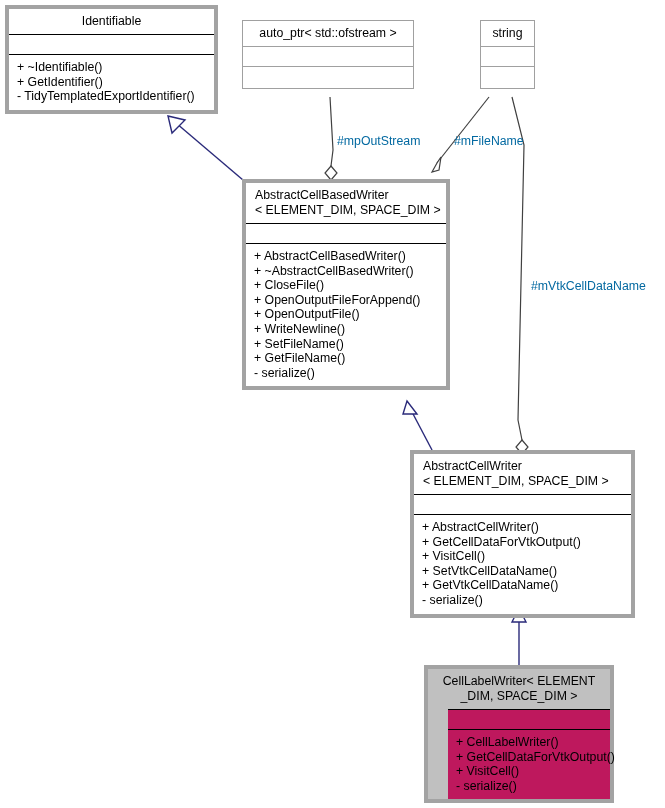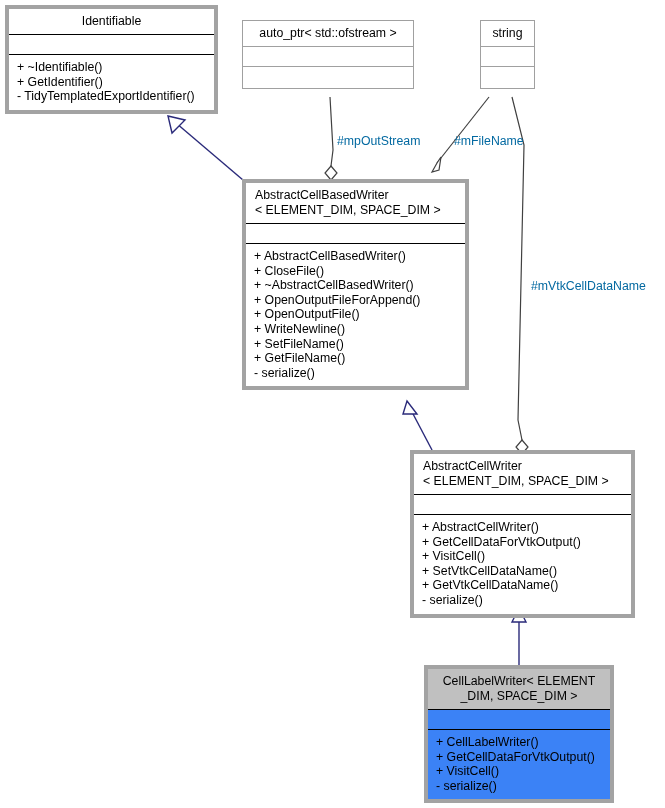--- a/index.html
+++ b/index.html
@@ -33,21 +33,22 @@
     z-index: 5;
   }
   .uml-class.gray-border {
     border: 1px solid #a0a0a0;
   }
   .uml-class.filled {
     background: #c0c0c0;
   }
   .uml-class.filled .sec-attrs,
   .uml-class.filled .sec-ops {
-    background: #3b82f6;
+    background: #be185d;
+    margin-left: 20px;
   }
   .sec-title {
     text-align: center;
     font-size: 12.3px;
     color: #000000;
     line-height: 15px;
     padding: 5px 4px 5px 4px;
     white-space: pre-line;
   }
   .sec-attrs {
@@ -131,28 +132,28 @@
     <div class="sec-attrs"></div>
     <div class="sec-ops" style="height:21px; padding:0;"></div>
   </div>
 
   <div class="uml-class gray-border" style="left:480px; top:20px; width:55px;">
     <div class="sec-title">string</div>
     <div class="sec-attrs"></div>
     <div class="sec-ops" style="height:21px; padding:0;"></div>
   </div>
 
-  <div class="uml-class" style="left:242px; top:179px; width:227px;">
+  <div class="uml-class" style="left:242px; top:179px; width:208px;">
     <div class="sec-title" style="text-align:left; padding-left:9px;">AbstractCellBasedWriter
 &lt; ELEMENT_DIM, SPACE_DIM &gt;</div>
     <div class="sec-attrs"></div>
     <div class="sec-ops">
       <div class="op-line">+ AbstractCellBasedWriter()</div>
+      <div class="op-line">+ ~AbstractCellBasedWriter()</div>
       <div class="op-line">+ CloseFile()</div>
-      <div class="op-line">+ ~AbstractCellBasedWriter()</div>
       <div class="op-line">+ OpenOutputFileForAppend()</div>
       <div class="op-line">+ OpenOutputFile()</div>
       <div class="op-line">+ WriteNewline()</div>
       <div class="op-line">+ SetFileName()</div>
       <div class="op-line">+ GetFileName()</div>
       <div class="op-line">- serialize()</div>
     </div>
   </div>
 
   <div class="uml-class" style="left:410px; top:450px; width:225px;">

